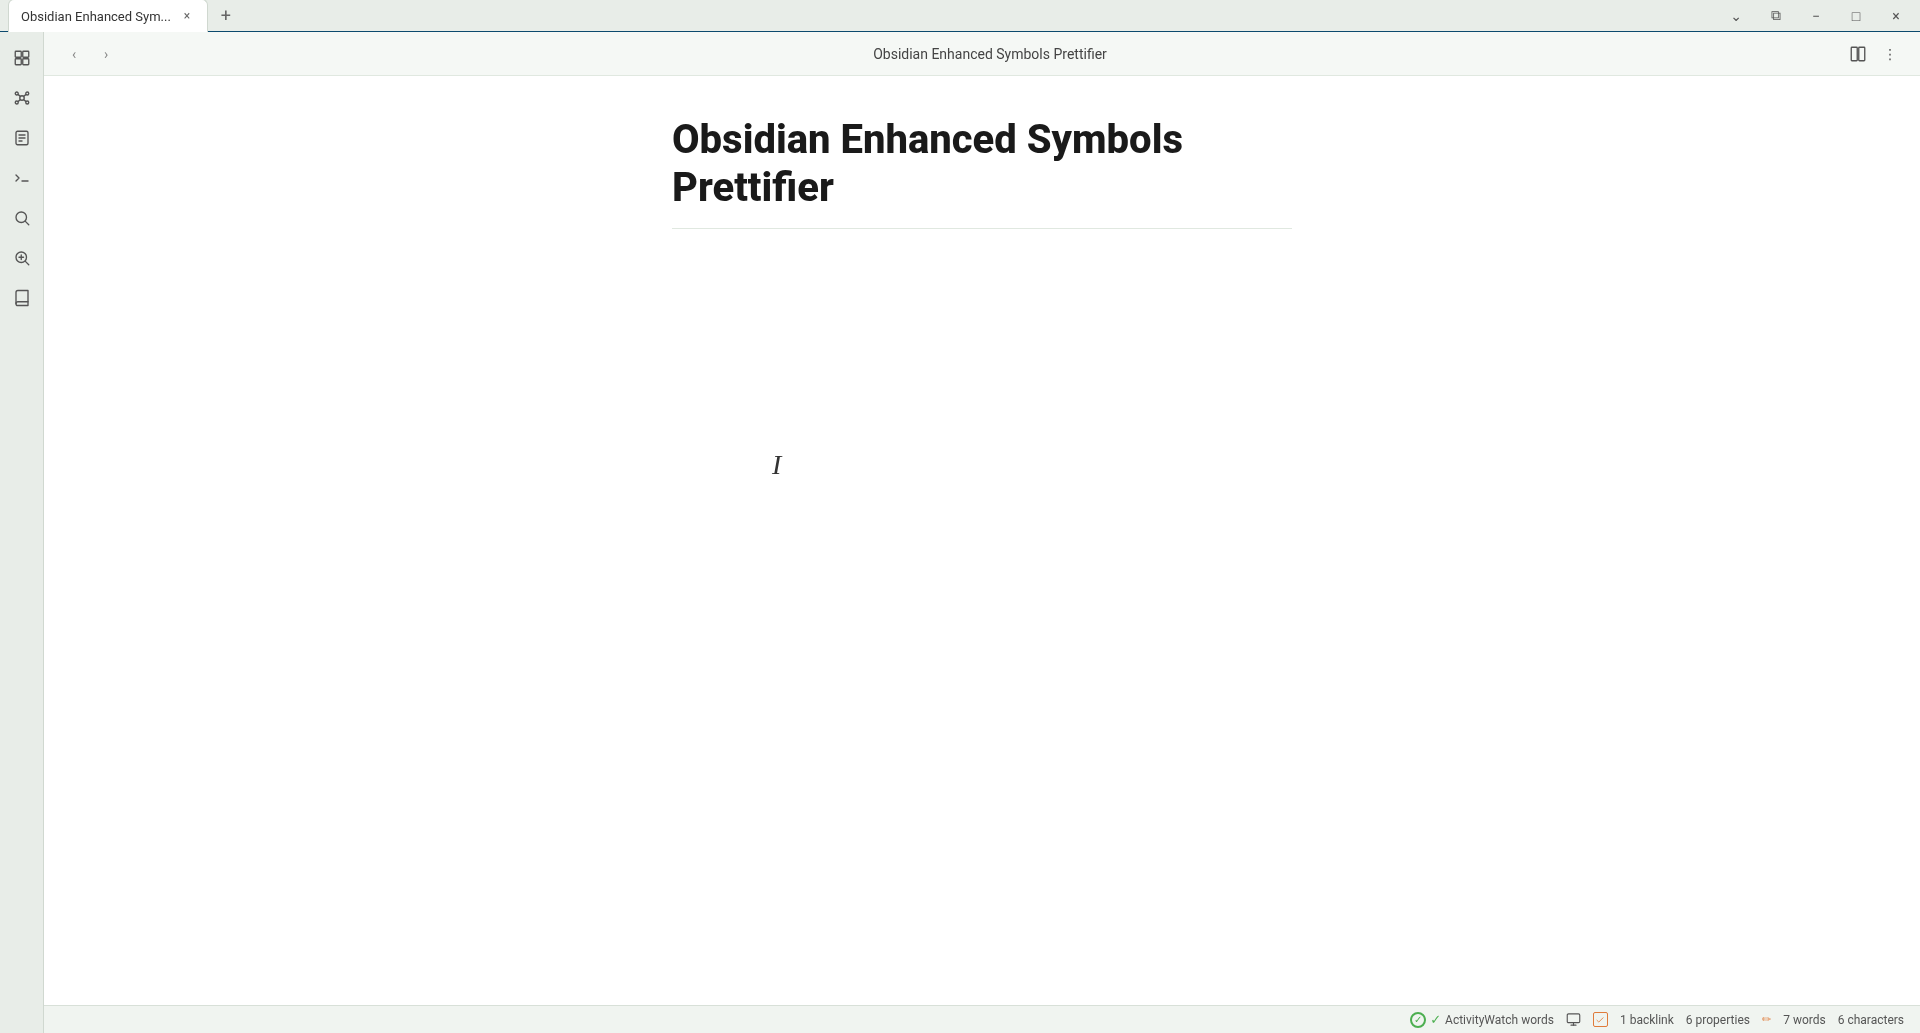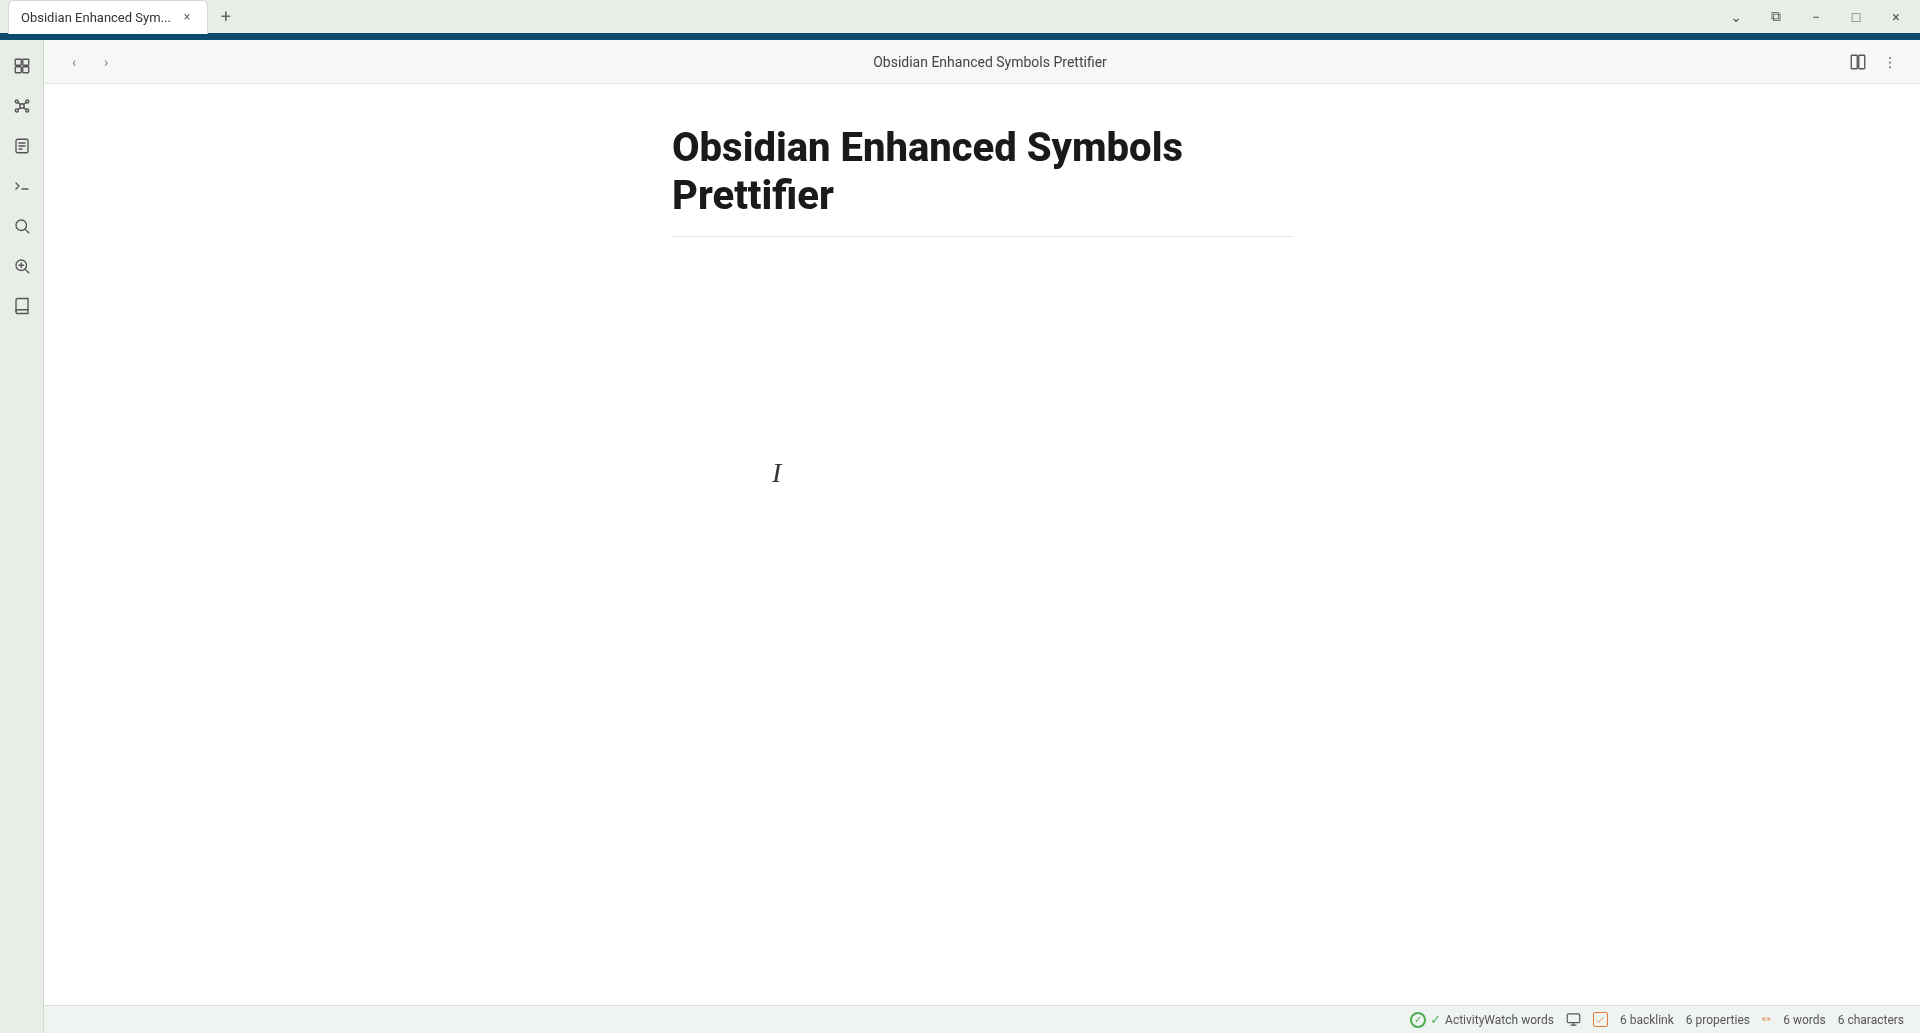--- a/index.html
+++ b/index.html
@@ -16,24 +16,24 @@
       overflow: hidden;
       display: flex;
       flex-direction: column;
     }
 
     
     .title-bar {
       display: flex;
       align-items: center;
       background: #e8ede8;
-      height: 40px;
+      height: 32px;
       padding: 0 8px;
       flex-shrink: 0;
-      border-bottom: 7px solid #0c4a6e;
+      border-bottom: 1px solid #0c4a6e;
     }
 
     .tab-area {
       display: flex;
       align-items: center;
       gap: 4px;
       flex: 1;
     }
 
     .tab {
@@ -416,30 +416,30 @@
         </svg>
       </div>
       <div class="status-item">
         <div class="status-icon-box">
           <svg style="width:10px;height:10px;stroke:#e07b3a;fill:none;stroke-width:2" viewBox="0 0 24 24">
             <polyline points="20 6 9 17 4 12"></polyline>
           </svg>
         </div>
       </div>
       <div class="status-item">
-        <span>6 backlink</span>
+        <span>1 backlink</span>
       </div>
       <div class="status-item">
         <span>6 properties</span>
       </div>
       <div class="status-item">
         <span class="status-icon-pencil">✏</span>
       </div>
       <div class="status-item">
-        <span>6 words</span>
+        <span>7 words</span>
       </div>
       <div class="status-item">
         <span>6 characters</span>
       </div>
     </div>
 
   </div>
 </div>
 
 </body></html>

